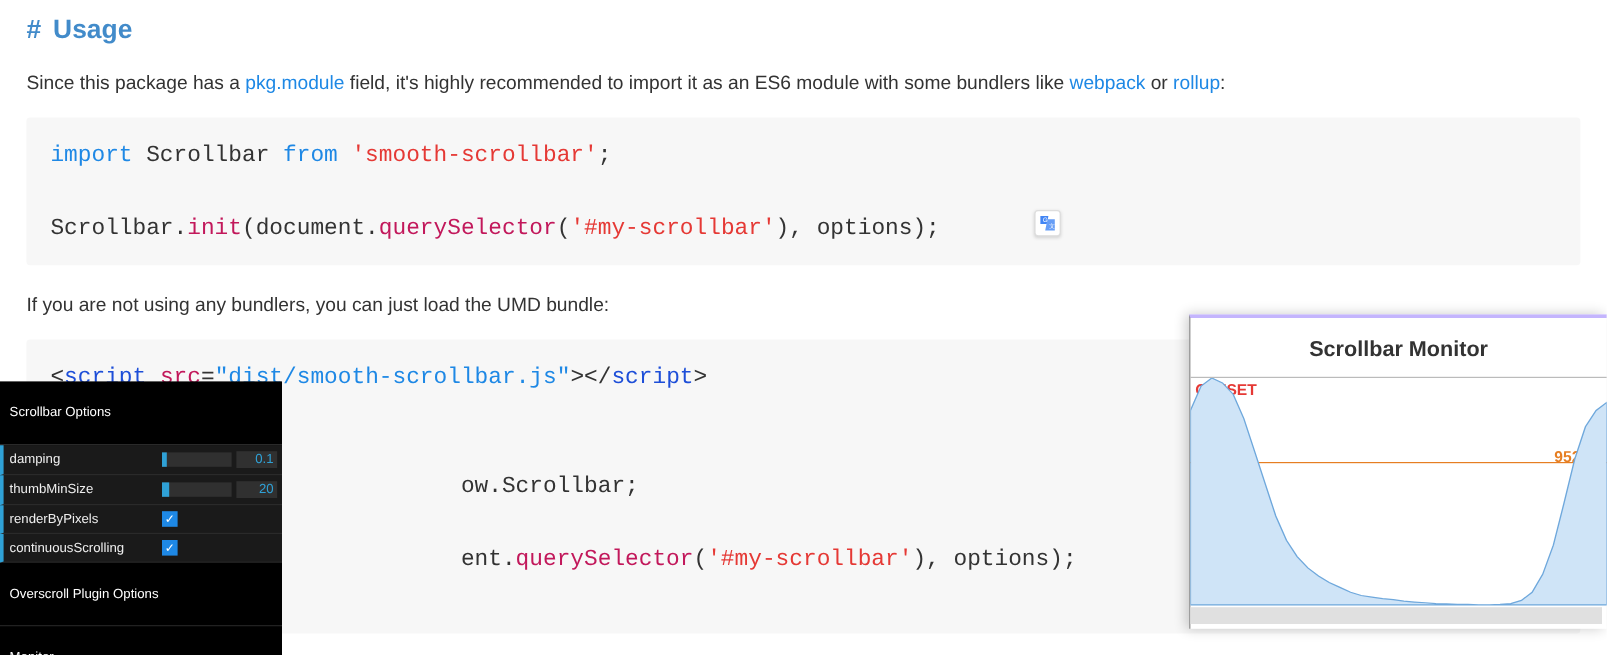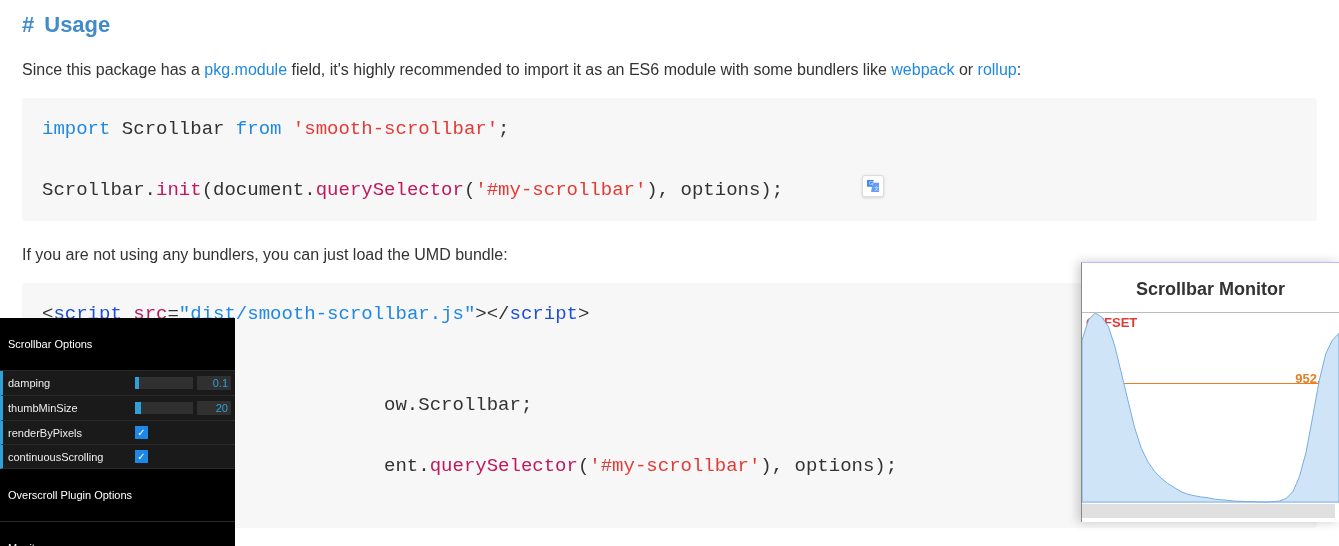--- a/index.html
+++ b/index.html
@@ -22,21 +22,21 @@
 .gui .section { background: #000; color: #fff; padding: 20px 8px; font-weight: 400; border-bottom: 1px solid #2a2a2a; cursor: pointer; }
 .gui .row { display: flex; align-items: center; padding: 5px 0 5px 2px; border-bottom: 1px solid #2a2a2a; border-left: 3px solid #2fa1d6; }
 .gui .row .label { flex: 0 0 130px; padding-left: 3px; }
 .gui .row .ctrl { flex: 1; display: flex; align-items: center; padding-right: 4px; gap: 4px; }
 .gui .slider { flex: 1; height: 12px; background: #303030; position: relative; }
 .gui .slider .fill { position: absolute; left: 0; top: 0; bottom: 0; background: #2fa1d6; }
 .gui .numbox { width: 34px; background: #303030; color: #2fa1d6; text-align: right; padding: 1px 3px; font-size: 11px; }
 .gui .chk { width: 13px; height: 13px; background: #1e88e5; display: flex; align-items: center; justify-content: center; color: #fff; font-size: 10px; }
 .gui .chk.off { background: #303030; }
 
-.monitor { position: absolute; right: 0; top: 262px; width: 258px; background: #fff; border-left: 1px solid #888; border-top: 1px solid #c4b5fd; box-shadow: -3px 0 10px rgba(0,0,0,.2); }
+.monitor { position: absolute; right: 0; top: 262px; width: 348px; background: #fff; border-left: 1px solid #888; border-top: 3px solid #c4b5fd; box-shadow: -3px 0 10px rgba(0,0,0,.2); }
 .monitor h4 { text-align: center; font-size: 18px; font-weight: 700; padding: 16px 0 12px; color: #333; }
 .monitor .chart { position: relative; height: 210px; border-top: 1px solid #bbb; }
 .monitor .offset-lbl { position: absolute; left: 4px; top: 2px; color: #e53935; font-weight: 700; font-size: 13px; }
 .monitor .val-lbl { position: absolute; right: 4px; top: 58px; color: #e67e22; font-weight: 600; font-size: 13px; }
 .monitor .min-lbl { position: absolute; left: 4px; bottom: 20px; color: #555; font-size: 12px; }
 .monitor .axis-line { position: absolute; left: 0; right: 0; top: 70px; height: 1px; background: #e67e22; }
 .monitor svg { position: absolute; left: 0; top: 0; width: 100%; height: 100%; }
 .monitor .hbar { position: absolute; left: 0; right: 4px; bottom: 4px; height: 14px; background: #e0e0e0; }
 
 .gtx { position: absolute; left: 862px; top: 175px; width: 22px; height: 22px; background: #fff; border: 1px solid #ddd; border-radius: 3px; display: flex; align-items: center; justify-content: center; font-size: 13px; color: #4285f4; box-shadow: 0 1px 3px rgba(0,0,0,.15); }

